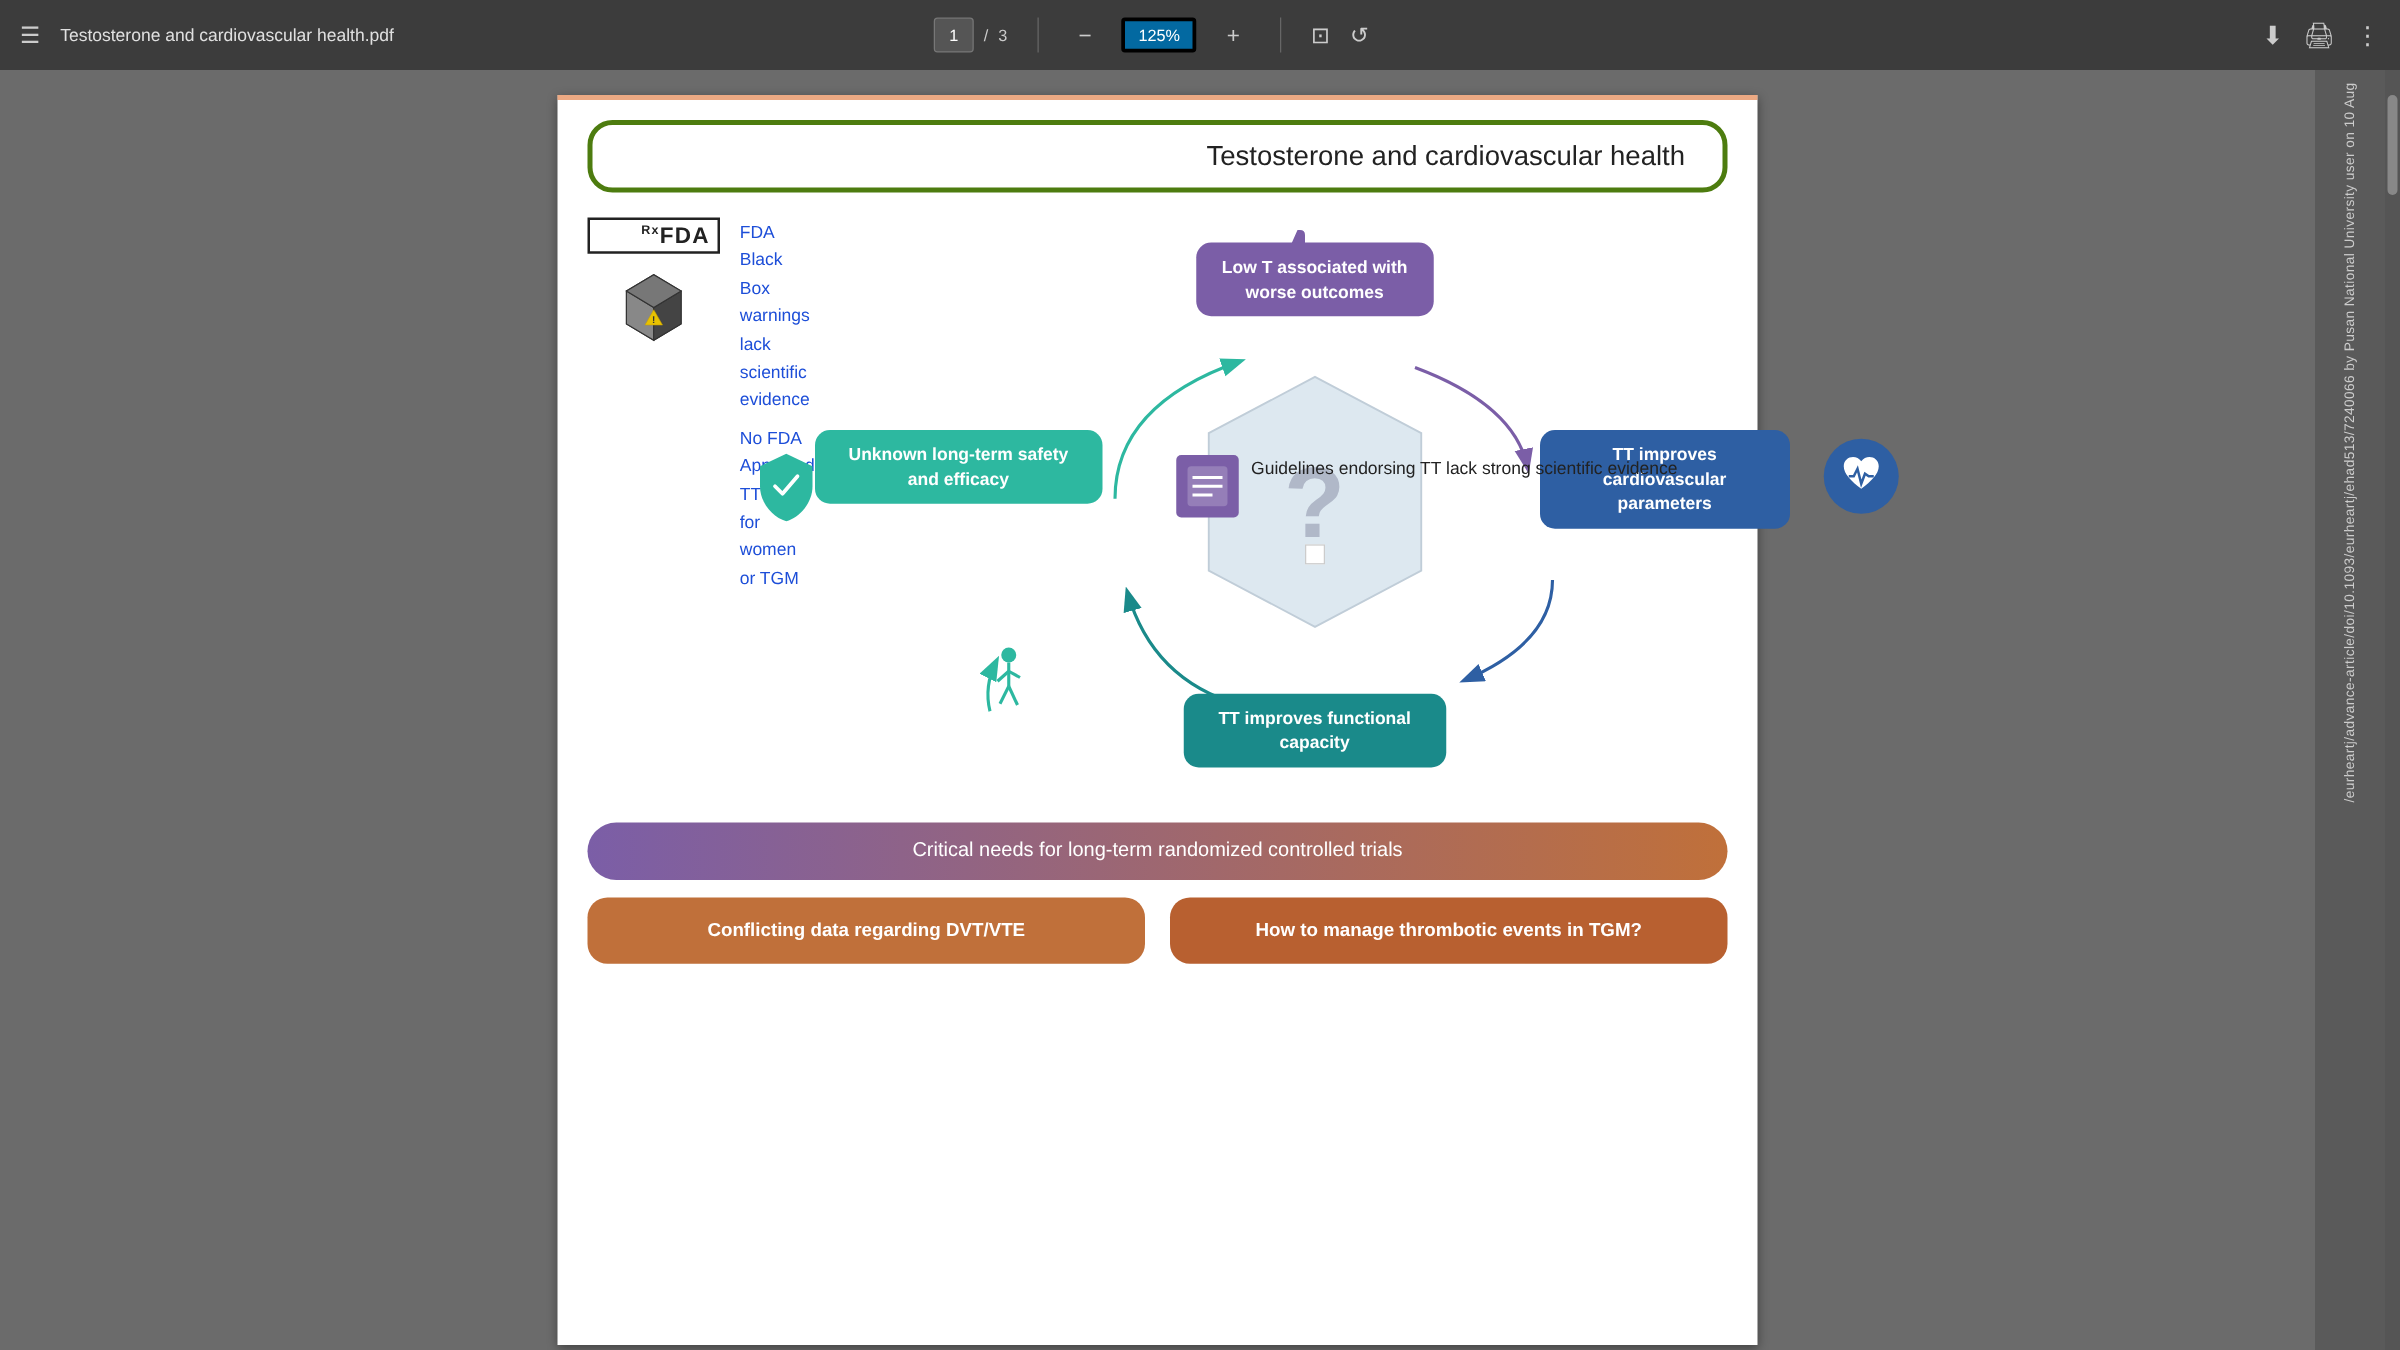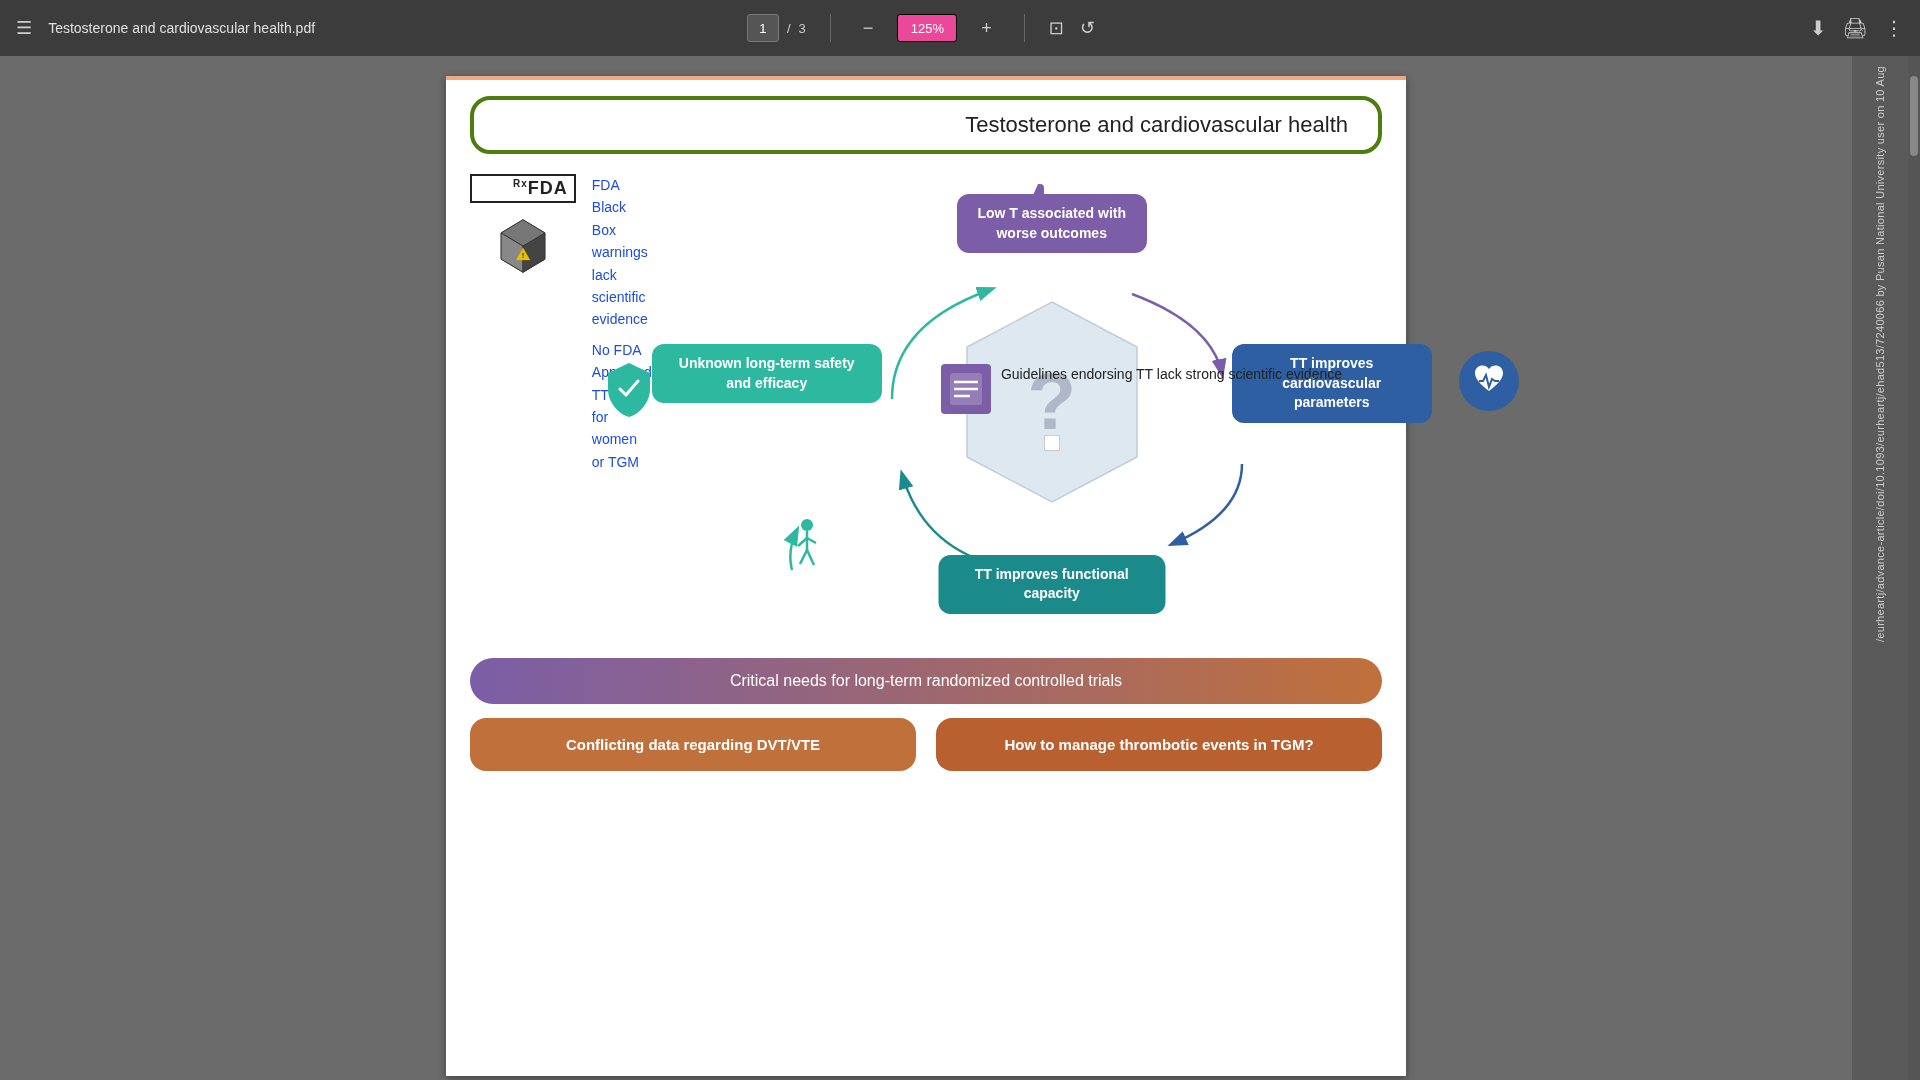--- a/index.html
+++ b/index.html
@@ -48,22 +48,22 @@
     .divider-v { width: 1px; height: 28px; background: #666; margin: 0 8px; }
     .zoom-btn {
       background: none;
       border: none;
       color: #ccc;
       font-size: 18px;
       cursor: pointer;
       padding: 4px 8px;
     }
     .zoom-display {
-      background: #ec4899;
-      border: 1px solid #000000;
+      background: #0369a1;
+      border: 3px solid #000000;
       color: white;
       width: 60px;
       height: 28px;
       text-align: center;
       font-size: 13px;
       border-radius: 3px;
     }
     .toolbar-icon-btn {
       background: none;
       border: none;
@@ -249,21 +249,21 @@
       background: #2e5fa3;
       top: 170px;
       right: 20px;
       width: 200px;
     }
     .box-tt-functional {
       background: #1a8a8a;
       bottom: 20px;
       left: 50%;
       transform: translateX(-50%);
-      width: 227px;
+      width: 210px;
     }
     .box-unknown {
       background: #2db8a0;
       top: 170px;
       left: 0px;
       width: 230px;
     }
 
     
     .shield-icon-container {

